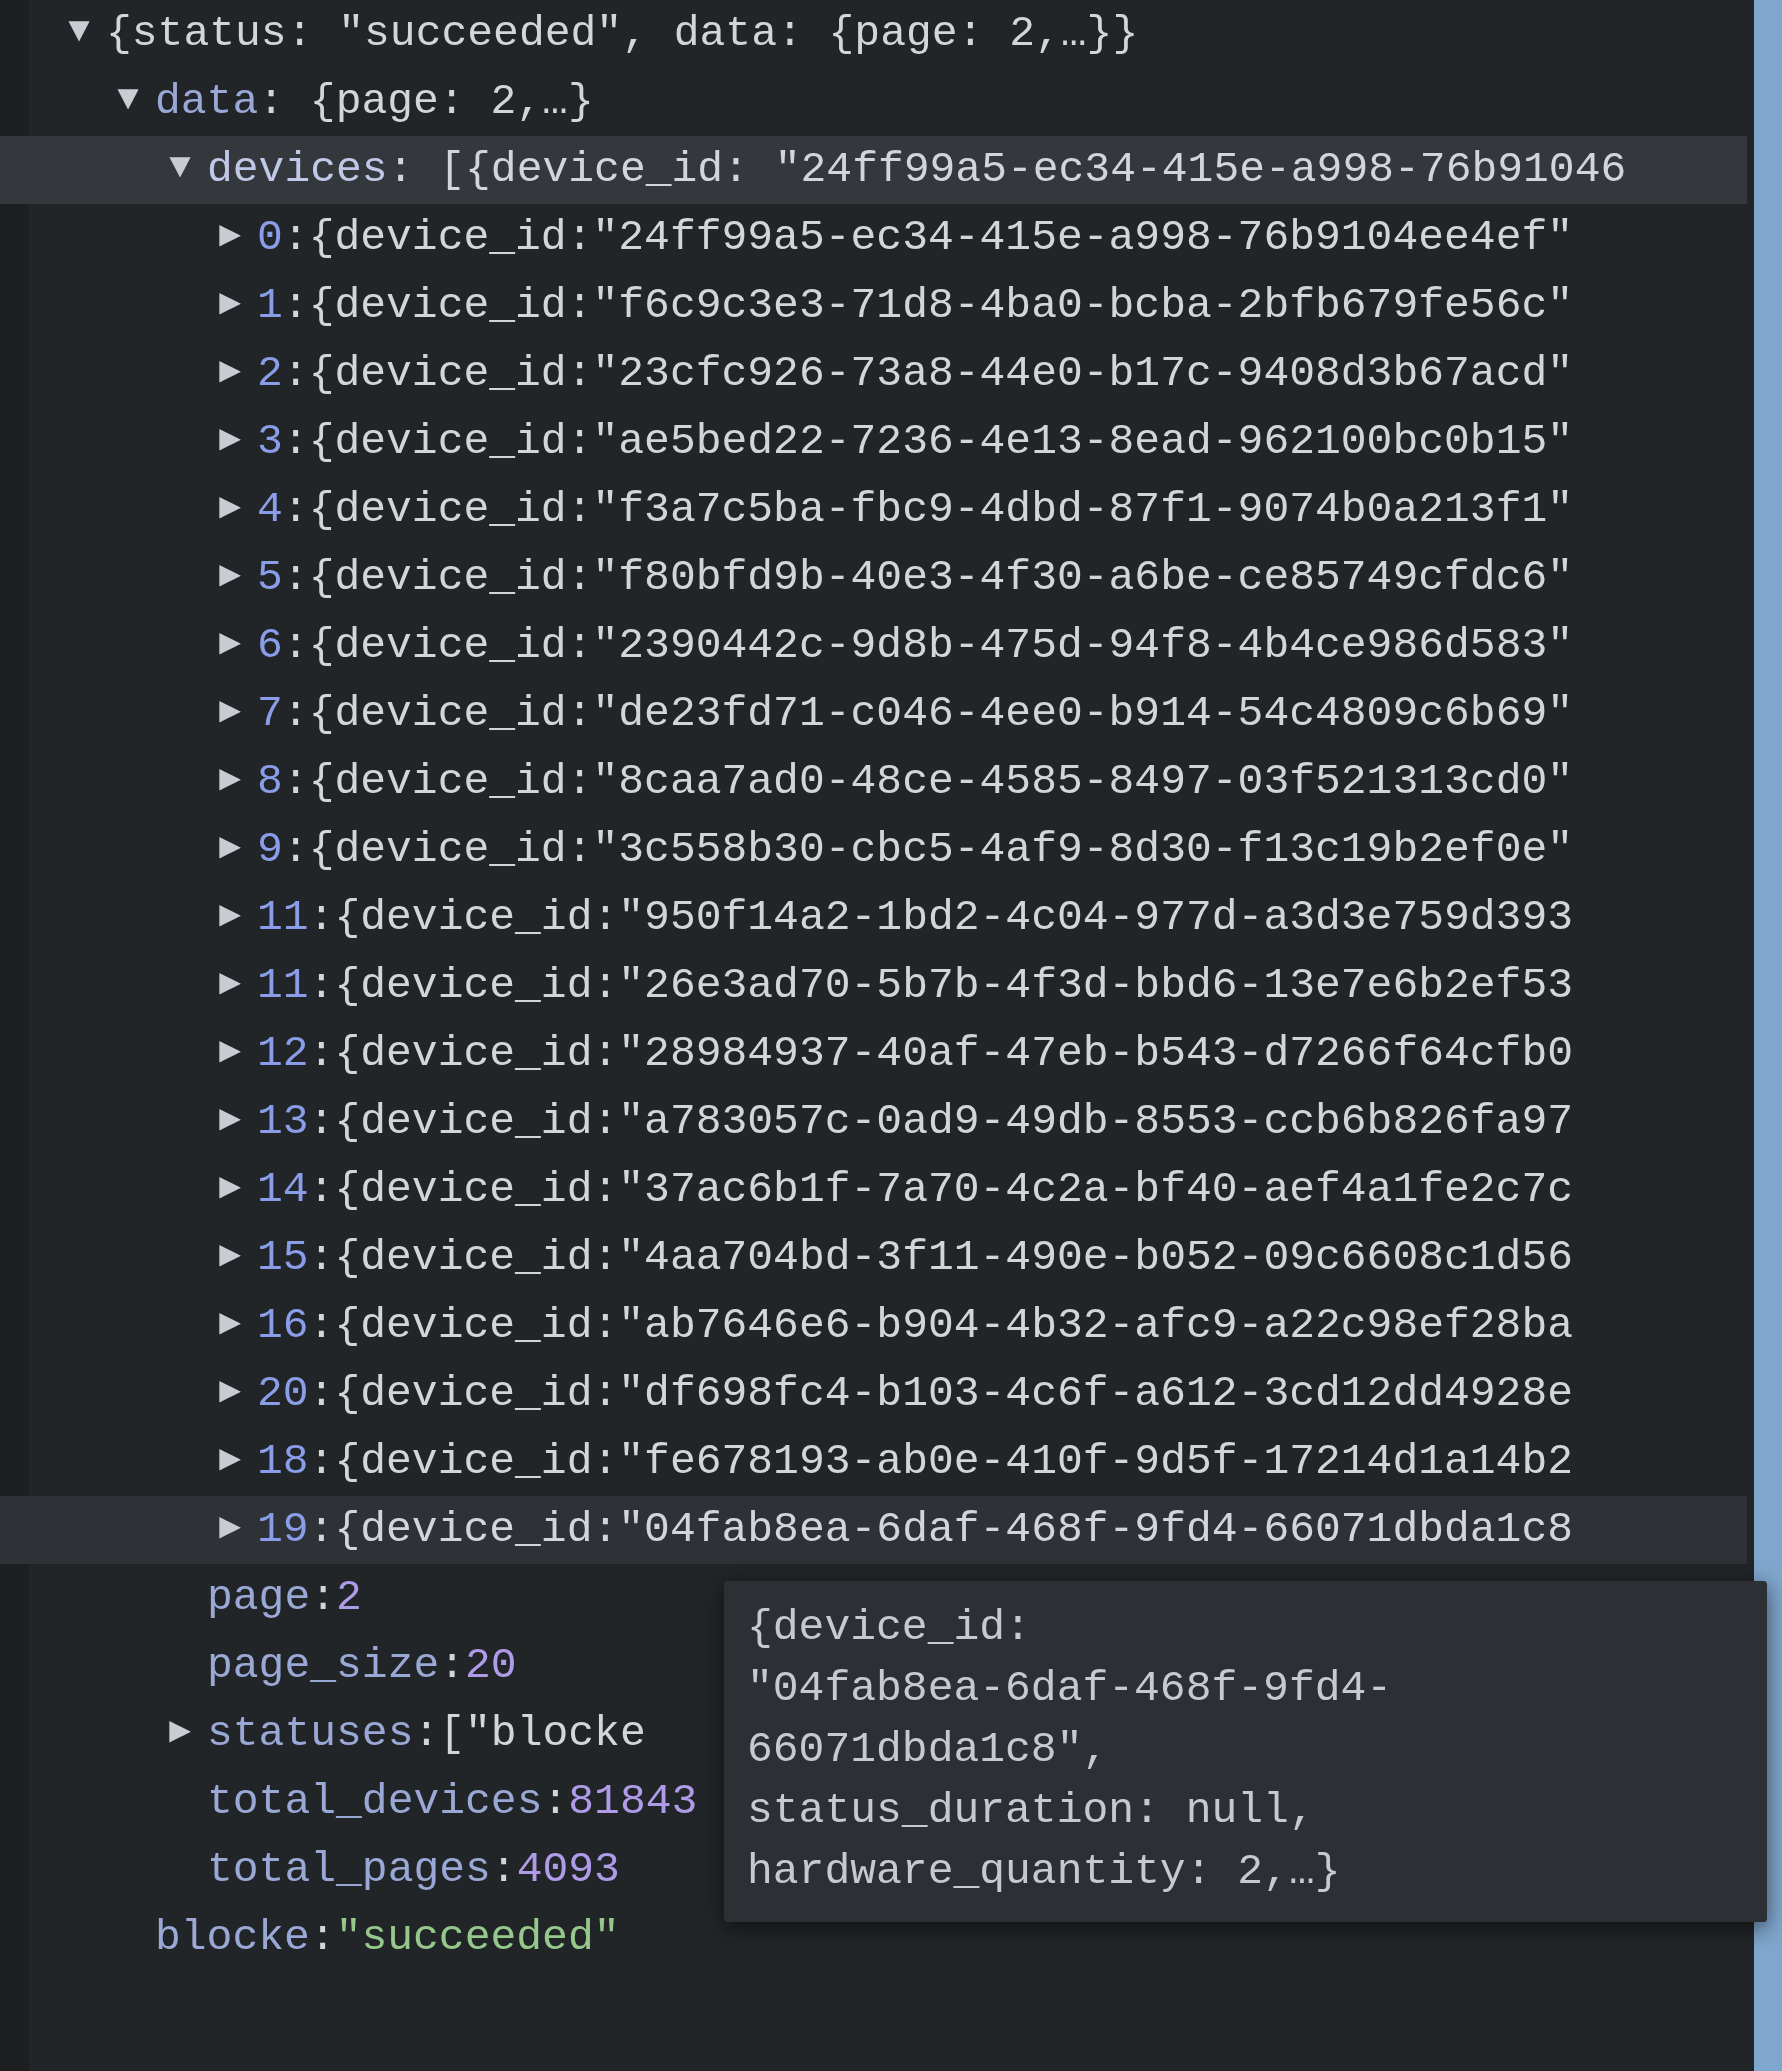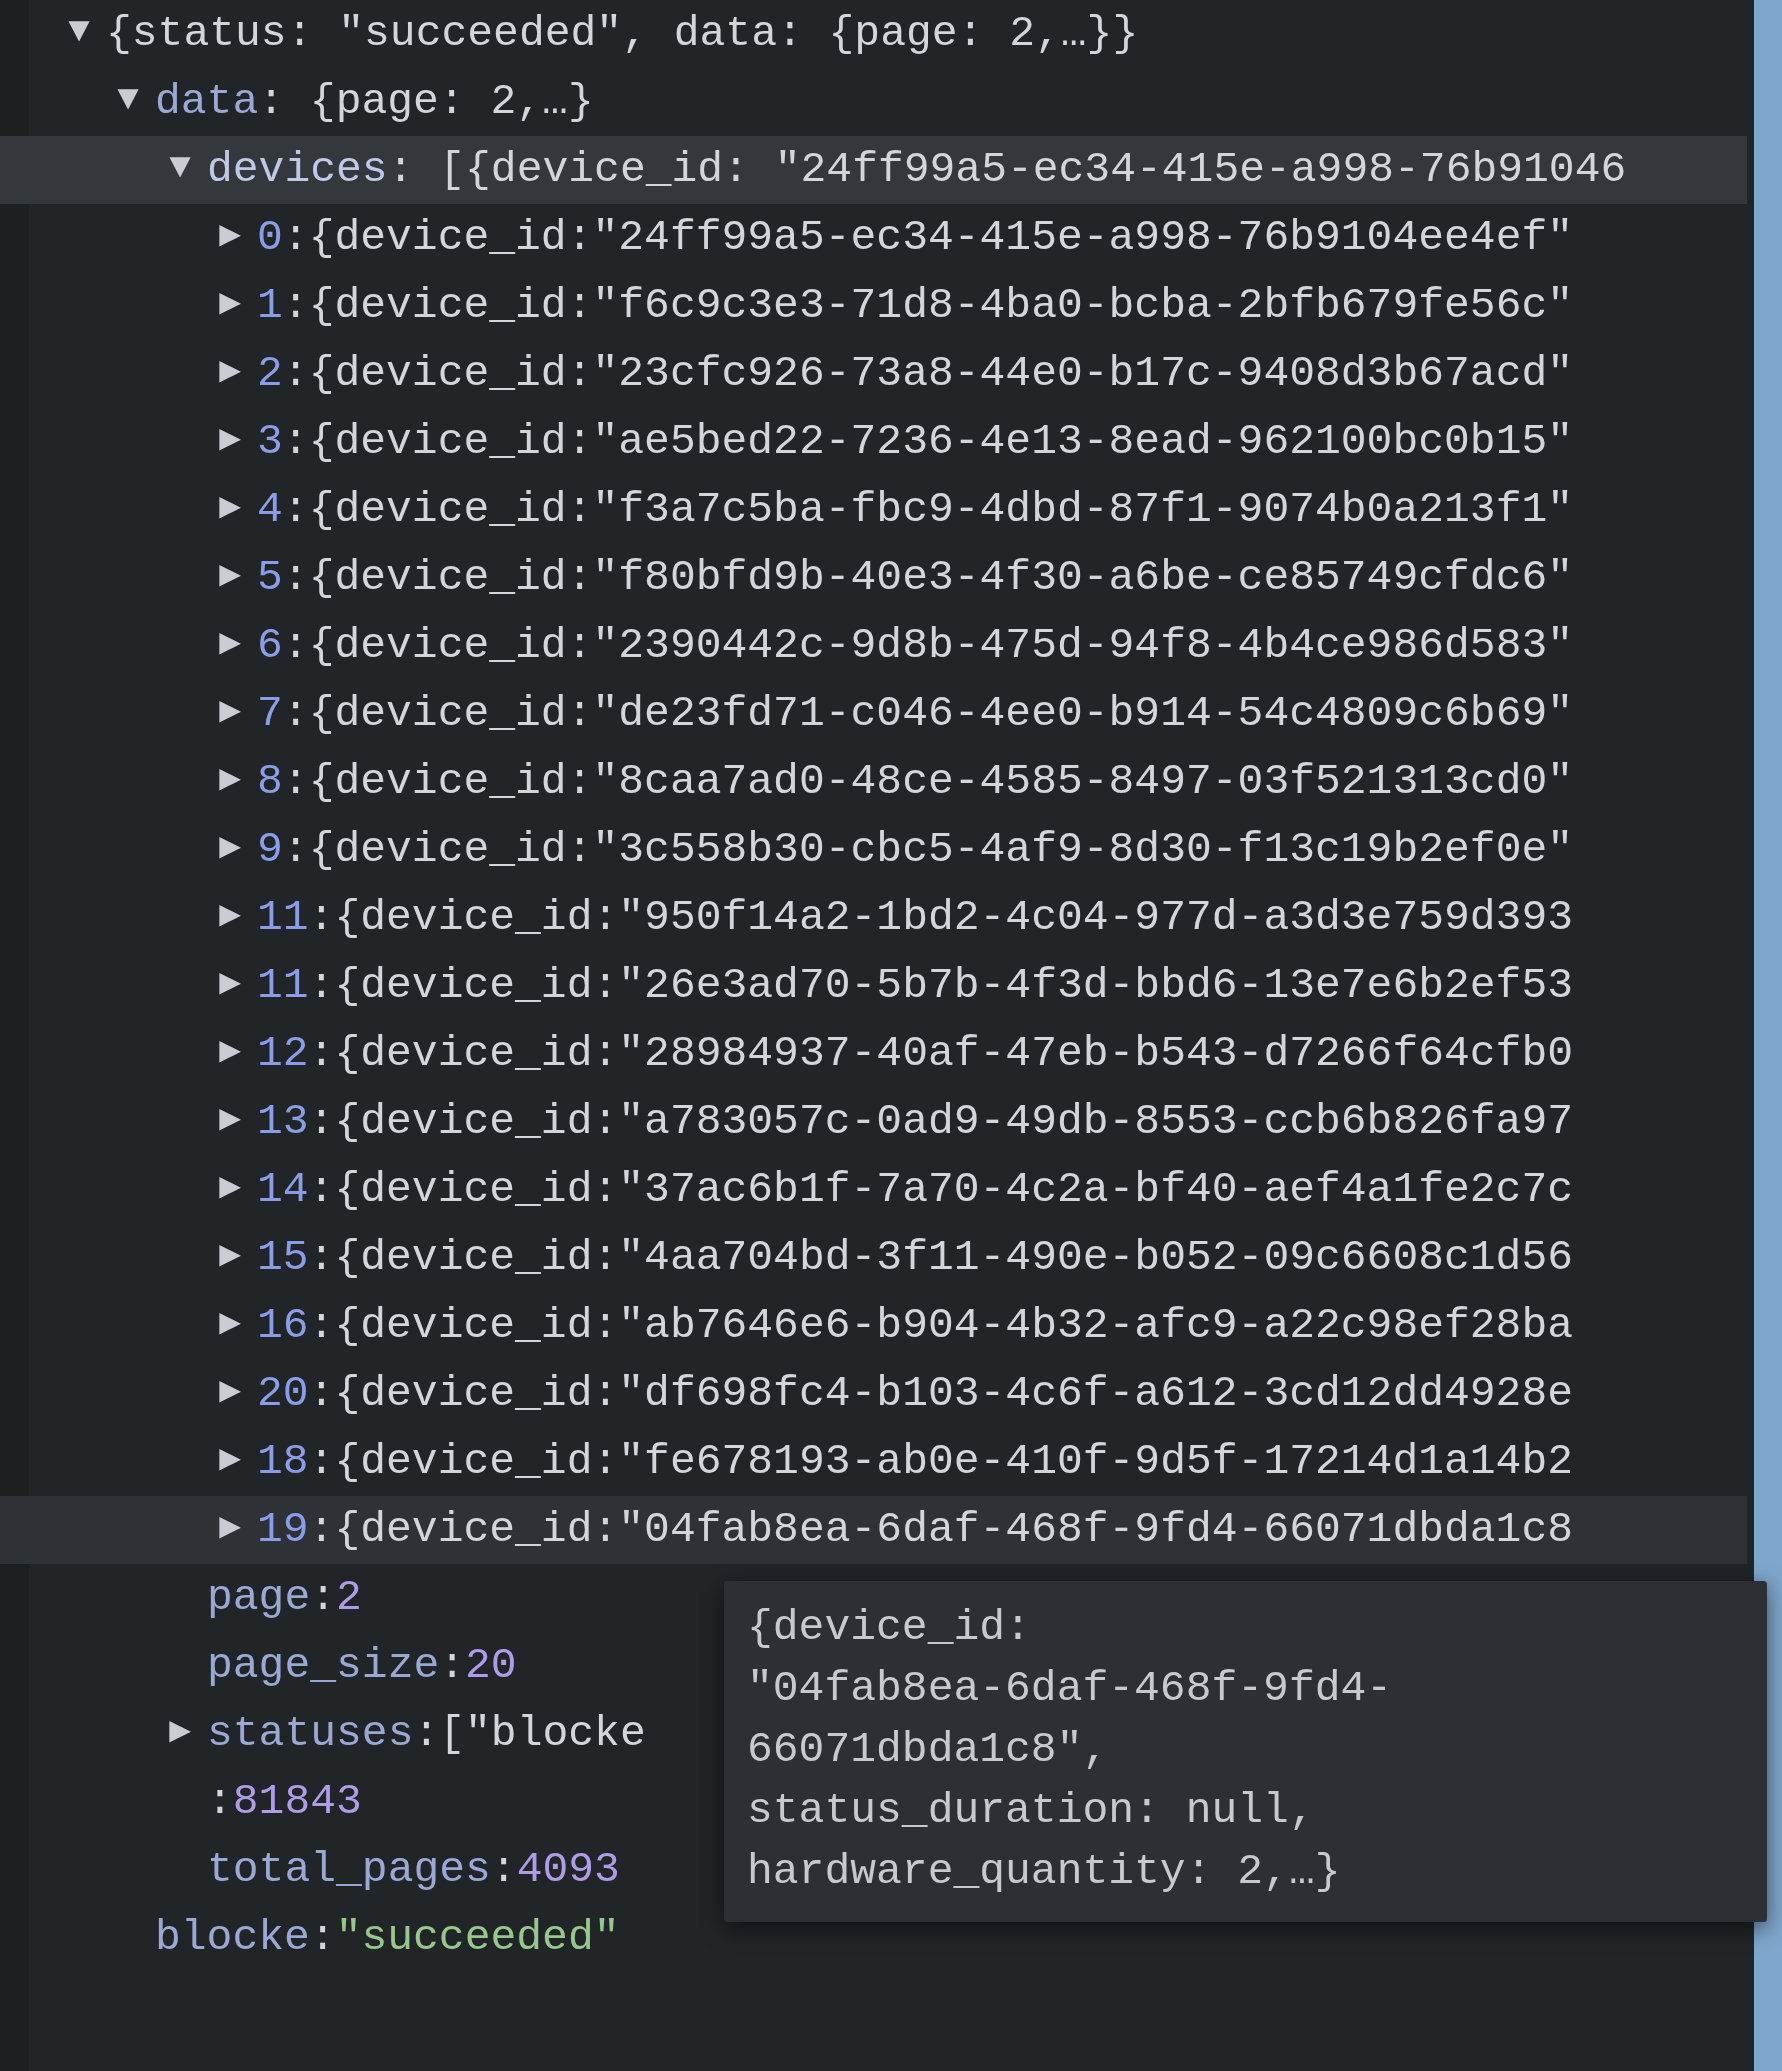--- a/index.html
+++ b/index.html
@@ -296,20 +296,21 @@
     <span class="indent i2"></span>
     <span class="tri right">▶</span>
     <span class="key">statuses</span>
     <span class="punct">: </span>
     <span class="punct">["blocke</span>
   </div>
 
   <div class="line">
     <span class="indent i2"></span>
     <span class="notri"></span>
+    <span class="key">total_devices</span>
     <span class="punct">: </span>
     <span class="num">81843</span>
   </div>
 
   <div class="line">
     <span class="indent i2"></span>
     <span class="notri"></span>
     <span class="key">total_pages</span>
     <span class="punct">: </span>
     <span class="num">4093</span>

